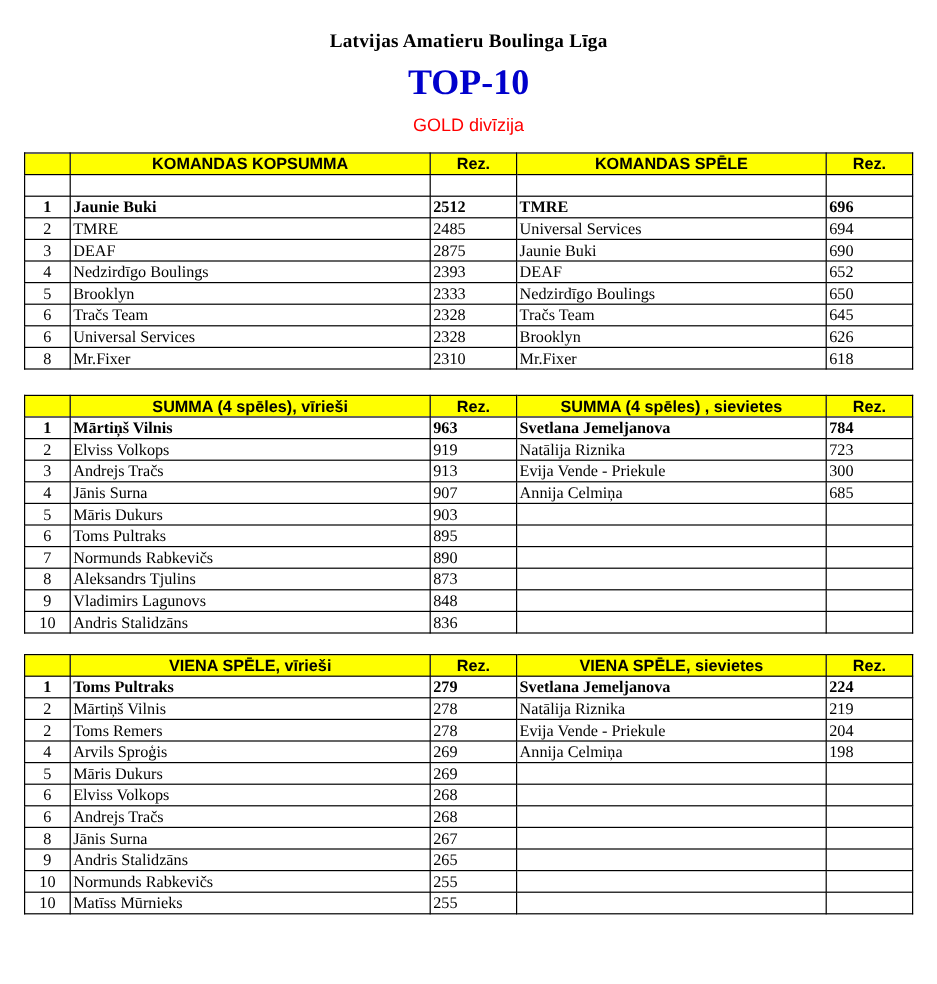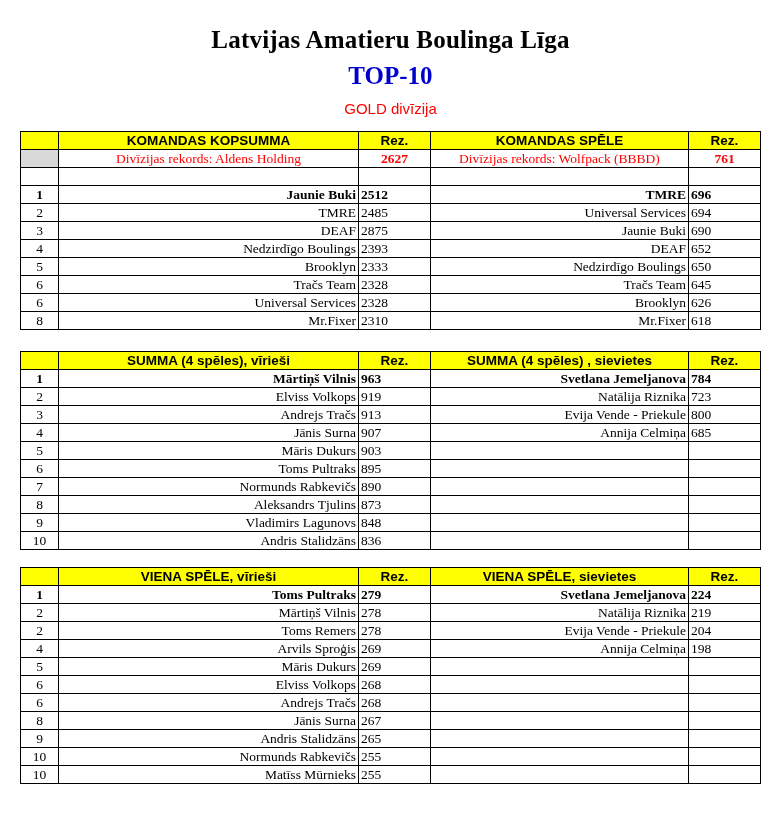--- a/index.html
+++ b/index.html
@@ -17,30 +17,30 @@
   .page {
     position: relative;
     width: 781px;
     height: 820px;
     box-sizing: border-box;
   }
   .title {
     text-align: center;
     font-family: "Liberation Serif", serif;
     font-weight: bold;
-    font-size: 25px;
+    font-size: 16px;
     color: #000000;
     margin-top: 26px;
     letter-spacing: 0.2px;
   }
   .subtitle {
     text-align: center;
     font-family: "Liberation Serif", serif;
     font-weight: bold;
-    font-size: 25px;
+    font-size: 30px;
     color: #0000cc;
     margin-top: 8px;
   }
   .division {
     text-align: center;
     font-family: "Liberation Sans", sans-serif;
     font-weight: normal;
     font-size: 15px;
     color: #ff0000;
     margin-top: 10px;
@@ -93,21 +93,21 @@
   }
   .rank {
     text-align: center;
     font-size: 13px;
   }
   .rank.first {
     font-weight: bold;
     font-family: "Liberation Serif", serif;
   }
   .name {
-    text-align: right;
+    text-align: left;
     font-size: 14px;
   }
   .val {
     text-align: left;
     font-size: 14px;
   }
   .row-first .name,
   .row-first .val {
     font-weight: bold;
   }
@@ -148,27 +148,20 @@
         <col class="c-name2">
         <col class="c-rez2">
     </colgroup>
     <tbody>
       <tr>
         <td class="hdr-rank"></td>
         <td class="hdr">KOMANDAS KOPSUMMA</td>
         <td class="hdr">Rez.</td>
         <td class="hdr">KOMANDAS SPĒLE</td>
         <td class="hdr">Rez.</td>
-      </tr>
-      <tr>
-        <td class="rec-rank"></td>
-        <td class="rec">Divīzijas rekords: Aldens Holding</td>
-        <td class="rec-val">2627</td>
-        <td class="rec">Divīzijas rekords: Wolfpack (BBBD)</td>
-        <td class="rec-val">761</td>
       </tr>
       <tr class="spacer">
         <td></td>
         <td></td>
         <td></td>
         <td></td>
         <td></td>
       </tr>
 
       <tr class="row-first">
@@ -277,21 +270,21 @@
         <td class="name">Elviss Volkops</td>
         <td class="val">919</td>
         <td class="name">Natālija Riznika</td>
         <td class="val">723</td>
       </tr>
       <tr>
         <td class="rank">3</td>
         <td class="name">Andrejs Tračs</td>
         <td class="val">913</td>
         <td class="name">Evija Vende - Priekule</td>
-        <td class="val">800</td>
+        <td class="val">300</td>
       </tr>
       <tr>
         <td class="rank">4</td>
         <td class="name">Jānis Surna</td>
         <td class="val">907</td>
         <td class="name">Annija Celmiņa</td>
         <td class="val">685</td>
       </tr>
       <tr>
         <td class="rank">5</td>

